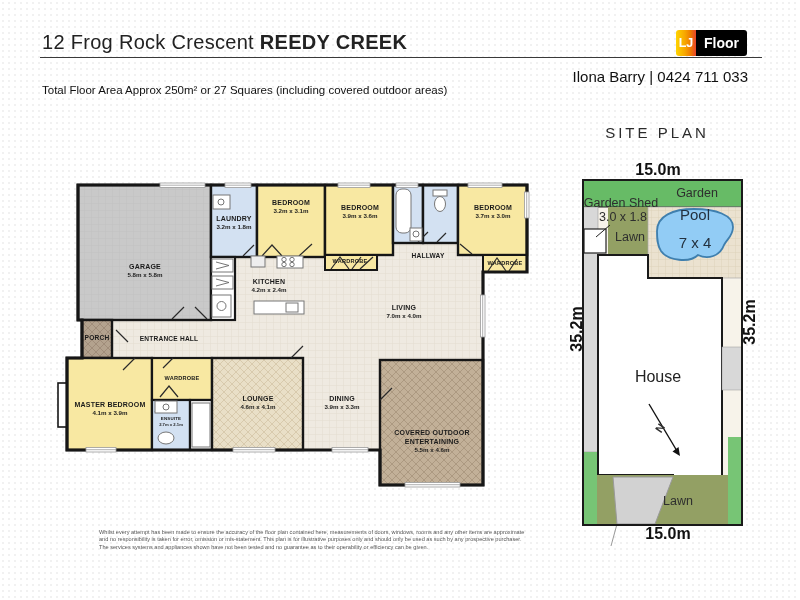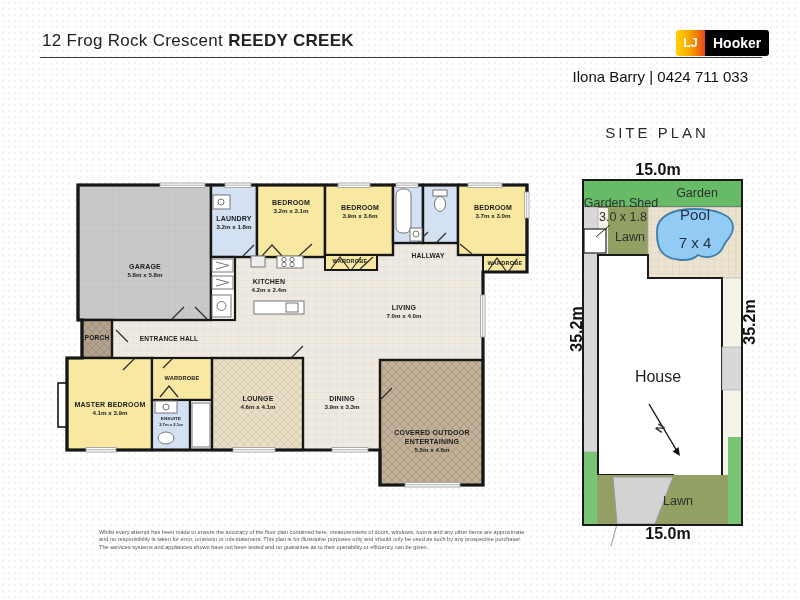--- a/index.html
+++ b/index.html
@@ -3,29 +3,29 @@
 <meta charset="utf-8">
 <style>
   html,body{margin:0;padding:0;}
   .page{position:relative;width:800px;height:600px;overflow:hidden;
     font-family:"Liberation Sans",sans-serif;color:#1c1c1c;
     background-color:#ffffff;
     background-image:radial-gradient(rgba(0,0,0,0.055) 1px,transparent 1.2px);
     background-size:6px 6px;}
   .abs{position:absolute;}
   
-  .title{position:absolute;left:42px;top:31px;font-size:17px;letter-spacing:.3px;color:#222;white-space:nowrap;}
+  .title{position:absolute;left:42px;top:31px;font-size:20px;letter-spacing:.3px;color:#222;white-space:nowrap;}
   .title .light{font-weight:400;}
   .title .bold{font-weight:700;}
   .rule{position:absolute;left:40px;top:57px;width:722px;border-top:1.3px solid #3a3a3a;}
   .summary{position:absolute;left:42px;top:64px;font-size:11.5px;color:#111;}
   .agent{position:absolute;right:52px;top:68px;font-size:15px;color:#111;}
   .floorarea{position:absolute;left:42px;top:84px;font-size:11.5px;color:#111;}
   .logo{position:absolute;left:676px;top:30px;height:26px;display:flex;border-radius:3px;overflow:hidden;}
-  .logo .lj{width:29px;background:linear-gradient(90deg,#ffd400 0%,#f7a600 45%,#ef7d00 72%,#e8442a 100%);
+  .logo .lj{width:20px;background:linear-gradient(90deg,#ffd400 0%,#f7a600 45%,#ef7d00 72%,#e8442a 100%);
     color:#fff;font-weight:700;font-size:12.5px;display:flex;align-items:center;justify-content:center;}
   .logo .hooker{background:#000;color:#fff;font-weight:700;font-size:14px;line-height:26px;padding:0 8px;}
   
   .sect{position:absolute;font-size:15px;letter-spacing:3px;color:#2b2b2b;transform:translate(-50%,0);white-space:nowrap;}
   
   .rlabel{position:absolute;transform:translate(-50%,-50%);text-align:center;font-weight:700;
     color:#1b1b1b;line-height:1.3;white-space:nowrap;}
   .rlabel .rn{font-size:7px;letter-spacing:.2px;}
   .rlabel .rd{font-size:6.2px;}
   .rlabel.small .rn{font-size:5.6px;}
@@ -179,24 +179,25 @@
       </g>
     </g>
   </svg>
 
   <div class="title">
     <span class="light">12 Frog Rock Crescent</span>
     <span class="bold">REEDY CREEK</span>
   </div>
   <div class="logo">
     <span class="lj">LJ</span>
-    <span class="hooker">Hooker</span>
+    <span class="hooker">Floor</span>
   </div>
   <div class="rule"></div>
   <div class="agent">Ilona Barry | 0424 711 033</div>
+  <div class="floorarea">Total Floor Area Approx 250m² or 27 Squares (including covered outdoor areas)</div>
 
   <div class="sect" style="left:657px;top:124px">SITE PLAN</div>
 
   <div class="rlabel" style="left:145px;top:271px">
     <div class="rn">GARAGE</div>
     <div class="rd">5.8m x 5.8m</div>
   </div>
   <div class="rlabel" style="left:234px;top:223px">
     <div class="rn">LAUNDRY</div>
     <div class="rd">3.2m x 1.8m</div>

